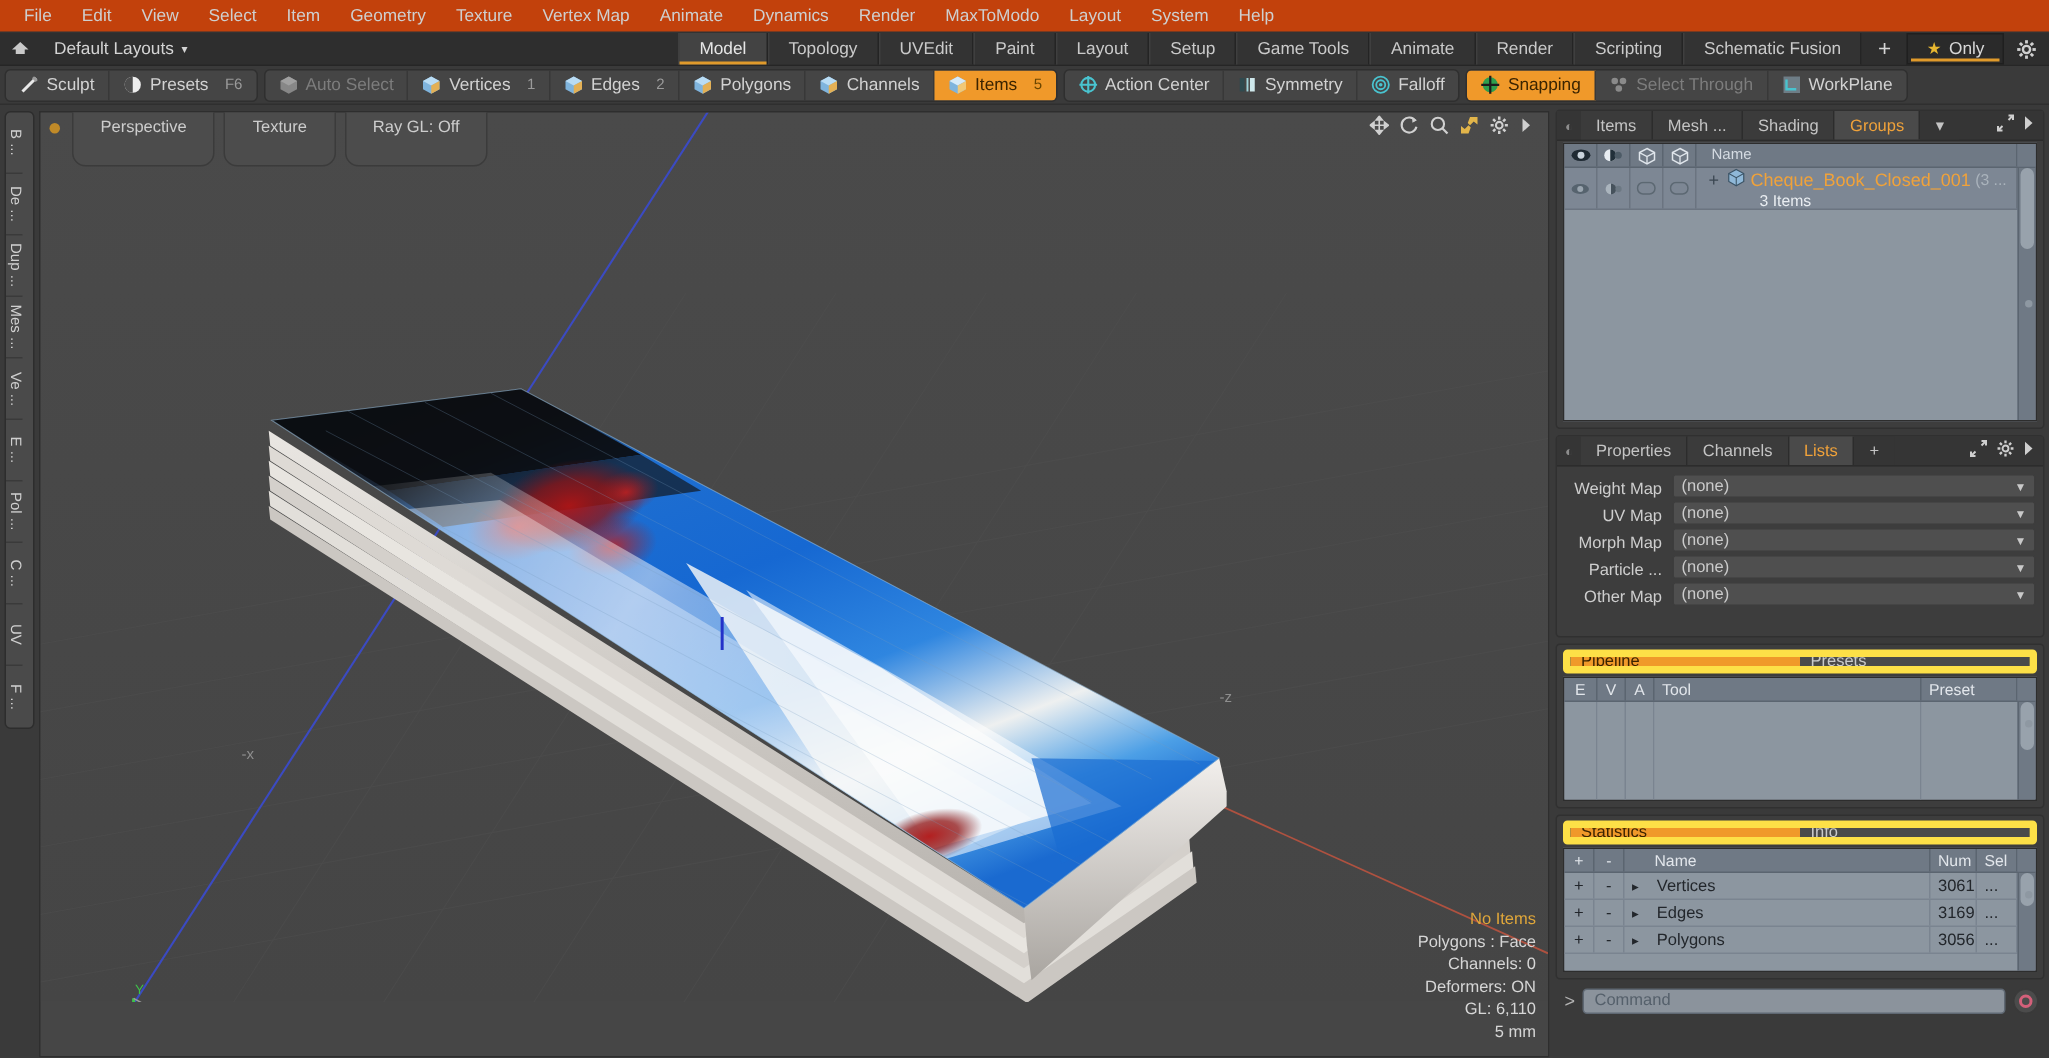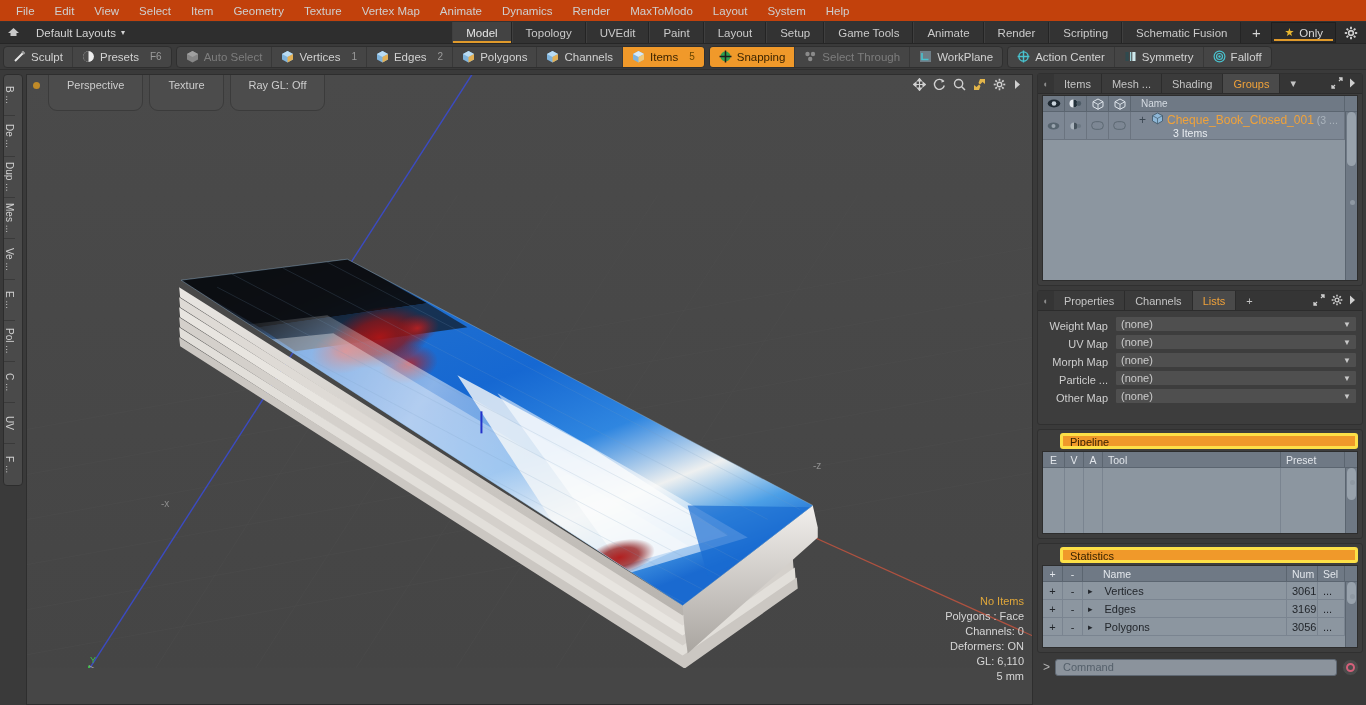--- a/index.html
+++ b/index.html
@@ -103,21 +103,21 @@
     position:relative; z-index:5;
   }
   .vp-dot { width:7px; height:7px; border-radius:50%; background:#c08a28; margin-right:2px;}
   .vp-btn {
     background:#4c4c4c; border:1px solid #3b3b3b; border-radius:9px; padding:18px 18px;
     font-size:11px; color:#cdcdcd; line-height:13px;
   }
   .vp-tools { margin-left:auto; display:flex; align-items:center; gap:7px; color:#d0d0d0; padding-right:4px;}
   .vp-canvas { position:absolute; inset:0; }
   .vp-stats {
-    position:absolute; right:8px; bottom:20px; text-align:right; font-size:11px;
+    position:absolute; right:8px; bottom:8px; text-align:right; font-size:11px;
     color:#d6d6d6; line-height:15px; z-index:4;
   }
   .vp-stats .no-items { color:#e0a73a; }
   .axislabel { position:absolute; font-size:10px; color:#8e8e8e; z-index:3;}
 
   
   .statusbar {
     height: 22px; flex:0 0 22px; background:#3a3a3a; display:flex; align-items:center;
     padding: 0 2px;
   }
@@ -164,21 +164,21 @@
   .lrow { display:flex; align-items:flex-end; height:17px; margin-bottom:1px; }
   .llabel { width:72px; text-align:right; padding-right:7px; font-size:11px; color:#cecece; }
   .lfield {
     flex:1; height:16px; background:#4f4f4f; border:1px solid #3d3d3d; border-radius:2px;
     display:flex; align-items:center; padding:0 5px; font-size:11px; color:#cbcbcb;
     justify-content:space-between;
   }
   .lfield .caret { font-size:8px; color:#c9c9c9; }
 
   
-  .segbar { display:flex; margin:3px 4px 2px 22px; border:3px solid #fde047; border-radius:3px; overflow:hidden; height:16px;flex-direction:column;}
+  .segbar { display:flex; margin:3px 4px 2px 4px; border:5px solid #fde047; border-radius:3px; overflow:hidden; height:16px;}
   .seg { flex:1; display:flex; align-items:center; padding-left:7px; font-size:11px; background:#4a4a4a; color:#cacaca;}
   .seg.on { background:#f0992a; color:#3a2400; }
 
   .grid { margin:0 4px 4px 4px; border:1px solid #2d2d2d; background:#8c96a0; display:flex; flex-direction:column;}
   .grid-head { height:16px; display:flex; background:#6f7985; border-bottom:1px solid #5b6570;}
   .gcol { border-right:1px solid #5b6570; display:flex; align-items:center; padding-left:5px; font-size:10.5px; color:#e2e6eb;}
   .grid-row { height:18px; display:flex; background:#8c96a0; border-bottom:1px solid #7a8490;}
   .grid-row .gcol { border-right:1px solid #7a8490; color:#22262b; font-size:11px;}
   .grid-fill { flex:1; background:#8c96a0; }
   .gscroll { width:12px; background:#6f7985; border-left:1px solid #5b6570; position:relative;}
@@ -350,20 +350,53 @@
               <path d="M6.5 1 L12 4 L6.5 7 L1 4 Z" fill="#d6eaf8"></path>
               <path d="M6.5 7 L12 4 L12 9.5 L6.5 12.5 Z" fill="#f1c877"></path>
             </svg>
         </span>
         <span>Items</span>
         <span class="num">5</span>
       </div>
     </div>
 
     <div class="grp">
+      <div class="tb">
+        <span class="ico">
+          <svg width="13" height="13" viewBox="0 0 13 13">
+              <circle cx="6.5" cy="6.5" r="4.6" fill="none" stroke="#49c3cf" stroke-width="1.4"></circle>
+              <line x1="6.5" y1="0.6" x2="6.5" y2="12.4" stroke="#49c3cf" stroke-width="1.4"></line>
+              <line x1="0.6" y1="6.5" x2="12.4" y2="6.5" stroke="#49c3cf" stroke-width="1.4"></line>
+            </svg>
+        </span>
+        <span>Action Center</span>
+      </div>
+      <div class="tb">
+        <span class="ico">
+          <svg width="13" height="13" viewBox="0 0 13 13">
+              <rect x="1.5" y="2" width="3.2" height="9" fill="#2f4a4f"></rect>
+              <rect x="6" y="2" width="1.3" height="9" fill="#9fd3d9"></rect>
+              <rect x="8.3" y="2" width="3.2" height="9" fill="#cfe8ec"></rect>
+            </svg>
+        </span>
+        <span>Symmetry</span>
+      </div>
+      <div class="tb">
+        <span class="ico">
+          <svg width="13" height="13" viewBox="0 0 13 13">
+              <circle cx="6.5" cy="6.5" r="5.4" fill="none" stroke="#49c3cf" stroke-width="1.2"></circle>
+              <circle cx="6.5" cy="6.5" r="3" fill="none" stroke="#49c3cf" stroke-width="1.2"></circle>
+              <circle cx="6.5" cy="6.5" r="1.2" fill="#49c3cf"></circle>
+            </svg>
+        </span>
+        <span>Falloff</span>
+      </div>
+    </div>
+
+    <div class="grp">
       <div class="tb on">
         <span class="ico">
           <svg width="13" height="13" viewBox="0 0 13 13">
               <circle cx="6.5" cy="6.5" r="5" fill="#2e9f4e"></circle>
               <line x1="6.5" y1="0.5" x2="6.5" y2="12.5" stroke="#1d1d1d" stroke-width="1.5"></line>
               <line x1="0.5" y1="6.5" x2="12.5" y2="6.5" stroke="#1d1d1d" stroke-width="1.5"></line>
             </svg>
         </span>
         <span>Snapping</span>
       </div>
@@ -378,53 +411,20 @@
         <span>Select Through</span>
       </div>
       <div class="tb">
         <span class="ico">
           <svg width="13" height="13" viewBox="0 0 13 13">
               <rect x="1" y="1" width="11" height="11" fill="#6e7d86"></rect>
               <path d="M3 3 L3 9.5 L9.5 9.5" fill="none" stroke="#49c3cf" stroke-width="1.6"></path>
             </svg>
         </span>
         <span>WorkPlane</span>
-      </div>
-    </div>
-
-    <div class="grp">
-      <div class="tb">
-        <span class="ico">
-          <svg width="13" height="13" viewBox="0 0 13 13">
-              <circle cx="6.5" cy="6.5" r="4.6" fill="none" stroke="#49c3cf" stroke-width="1.4"></circle>
-              <line x1="6.5" y1="0.6" x2="6.5" y2="12.4" stroke="#49c3cf" stroke-width="1.4"></line>
-              <line x1="0.6" y1="6.5" x2="12.4" y2="6.5" stroke="#49c3cf" stroke-width="1.4"></line>
-            </svg>
-        </span>
-        <span>Action Center</span>
-      </div>
-      <div class="tb">
-        <span class="ico">
-          <svg width="13" height="13" viewBox="0 0 13 13">
-              <rect x="1.5" y="2" width="3.2" height="9" fill="#2f4a4f"></rect>
-              <rect x="6" y="2" width="1.3" height="9" fill="#9fd3d9"></rect>
-              <rect x="8.3" y="2" width="3.2" height="9" fill="#cfe8ec"></rect>
-            </svg>
-        </span>
-        <span>Symmetry</span>
-      </div>
-      <div class="tb">
-        <span class="ico">
-          <svg width="13" height="13" viewBox="0 0 13 13">
-              <circle cx="6.5" cy="6.5" r="5.4" fill="none" stroke="#49c3cf" stroke-width="1.2"></circle>
-              <circle cx="6.5" cy="6.5" r="3" fill="none" stroke="#49c3cf" stroke-width="1.2"></circle>
-              <circle cx="6.5" cy="6.5" r="1.2" fill="#49c3cf"></circle>
-            </svg>
-        </span>
-        <span>Falloff</span>
       </div>
     </div>
   </div>
 
   <div class="body">
 
     <div class="vtabs">
       <div class="vtabs-inner">
         <div class="vtab">B ...</div>
         <div class="vtab">De ...</div>

